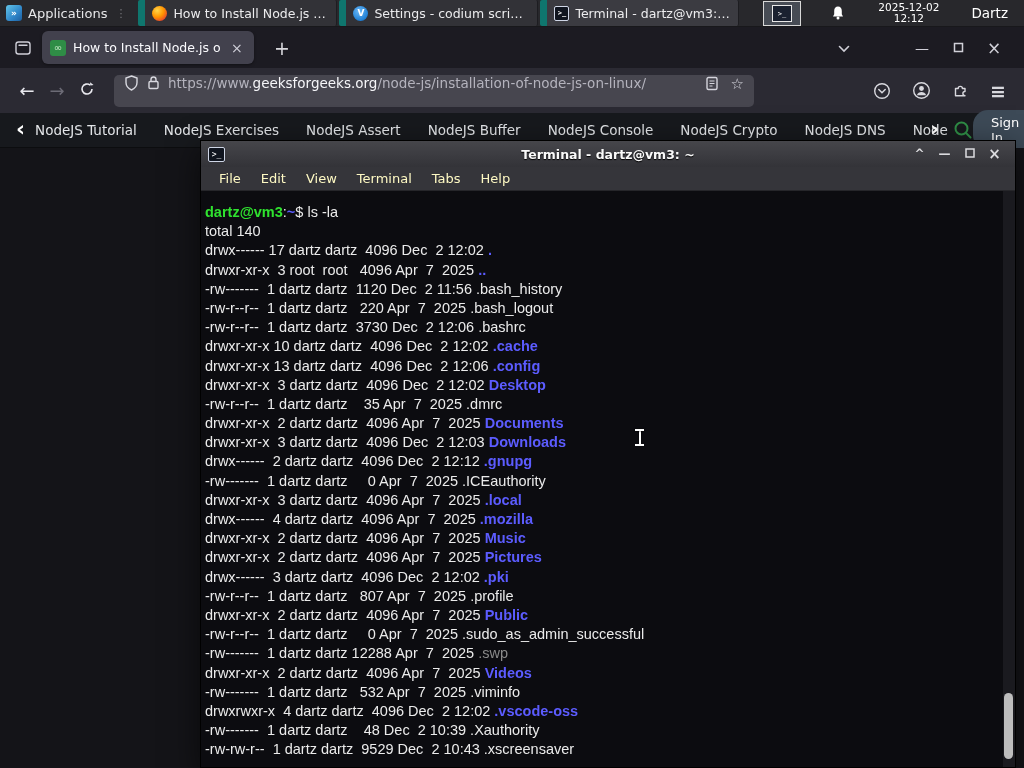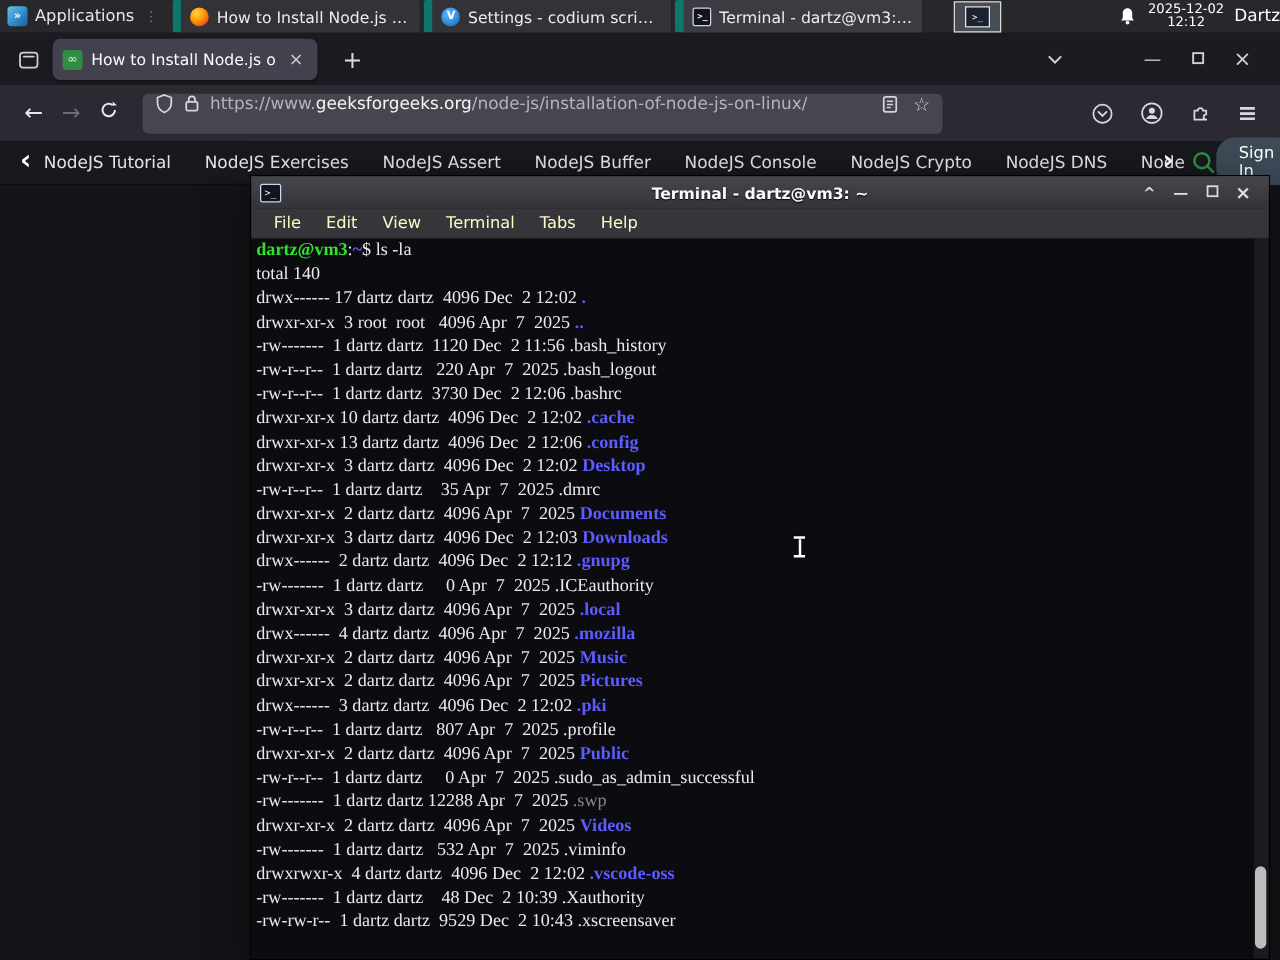--- a/index.html
+++ b/index.html
@@ -14,21 +14,21 @@
   .win-btns { display:flex; align-items:stretch; margin-left:4px; }
   .win-btn { width:199px; display:flex; align-items:center; gap:6px; padding:2px 7px; background:#323237; border-left:7px solid #0f766e; border-right:1px solid #1d1d21; margin-right:2px; border-radius:2px; }
   .win-btn.active { background:#3b3b41; }
   .wb-label { font-size:12.5px; color:#ececee; white-space:nowrap; overflow:hidden; text-overflow:ellipsis; }
   .wb-icon { flex:0 0 auto; width:15px; height:15px; border-radius:50%; display:flex; align-items:center; justify-content:center; font-size:9px; font-weight:bold; color:#fff; }
   .firefox-icon { background:radial-gradient(circle at 35% 30%,#ffd54a 0%,#ff9500 45%,#e8442c 80%,#b5173a 100%); }
   .vscodium-icon { background:radial-gradient(circle at 40% 35%,#6ab8f7,#1f7fd4 70%,#155fa6); }
   .terminal-icon { background:#10151f; border:1px solid #cfd6e6; border-radius:2px; color:#fff; font-size:7px; font-family:"DejaVu Sans Mono",monospace; }
   .pager { position:absolute; left:763px; top:1px; width:38px; height:25px; background:#474c55; border:1px solid #d8d8d8; display:flex; align-items:center; justify-content:center; }
   .pager-win { width:20px; height:17px; background:#1a2130; border:1px solid #e8e8e8; color:#fff; font-size:7px; font-family:"DejaVu Sans Mono",monospace; display:flex; align-items:center; justify-content:center; }
-  .tray { margin-left:auto; display:flex; align-items:center; gap:8px; padding-right:0; }
+  .tray { margin-left:auto; display:flex; align-items:center; gap:32px; padding-right:16px; }
   .clock { text-align:center; font-size:10.5px; line-height:11.5px; color:#ffffff; }
   .user-label { font-size:13.5px; color:#ffffff; }
 
   
   .tabbar { position:absolute; left:0; top:27px; width:1024px; height:41px; background:#1c1b22; display:flex; align-items:center; }
   .ffview { margin:0 10px 0 14px; }
   .tab { width:212px; height:33px; margin-top:0; background:#42414d; border-radius:6px; display:flex; align-items:center; gap:7px; padding:0 8px; box-shadow:0 1px 3px rgba(0,0,0,.4); }
   .favicon { width:16px; height:16px; border-radius:3px; background:#2f8d46; color:#cdeccd; font-size:10px; display:flex; align-items:center; justify-content:center; flex:0 0 auto; }
   .tab-title { font-size:12.5px; color:#fbfbfe; white-space:nowrap; overflow:hidden; width:148px; }
   .tab-close { color:#cfcfd8; font-size:14px; line-height:14px; padding:1px 3px; border-radius:3px; }
@@ -61,21 +61,21 @@
 
   
   .terminal { position:absolute; left:200px; top:140px; width:816px; height:628px; box-shadow:0 10px 30px rgba(0,0,0,.6); border:1px solid #000; display:flex; flex-direction:column; }
   .t-title { height:26px; background:linear-gradient(#46464b,#333338); display:flex; align-items:center; position:relative; flex:0 0 auto; }
   .t-title-icon { width:17px; height:15px; margin-left:7px; background:#10151f; border:1px solid #cfd6e6; border-radius:2px; color:#fff; font-size:8px; font-family:"DejaVu Sans Mono",monospace; display:flex; align-items:center; justify-content:center; }
   .t-title-text { position:absolute; left:0; right:0; text-align:center; font-size:12.5px; font-weight:bold; color:#fafafa; text-shadow:0 1px 1px #000; }
   .t-ctrls { margin-left:auto; display:flex; align-items:center; gap:0; padding-right:8px; position:relative; }
   .t-ctl { width:25px; text-align:center; color:#dcdcdf; font-size:12px; font-weight:bold; }
   .t-menubar { height:24px; background:#35353a; display:flex; align-items:center; padding-left:8px; flex:0 0 auto; border-bottom:1px solid #26262a; }
   .t-menu-item { font-size:13px; color:#fef9c3; padding:0 10px; }
-  .t-body { flex:1 1 auto; background:#0c0c10; position:relative; overflow:hidden; padding:0 0 0 4px; font-family:Liberation Serif, serif; font-size:14.5px; line-height:19.2px; color:#ebebeb; }
+  .t-body { flex:1 1 auto; background:#0c0c10; position:relative; overflow:hidden; padding:12px 0 0 4px; font-family:Liberation Sans, sans-serif; font-size:14.5px; line-height:19.2px; color:#ebebeb; }
   .tline { white-space:pre; height:19.2px; }
   .c-green { color:#2fe22f; font-weight:bold; }
   .c-blue  { color:#5c5cff; font-weight:bold; }
   .c-dim   { color:#8a8a8a; }
   .c-white { color:#ebebeb; }
   .sb-track { position:absolute; right:0; top:0; bottom:0; width:12px; background:#1a1a1f; }
   .sb-thumb { position:absolute; right:2px; bottom:8px; width:9px; height:66px; background:#bdbdbd; border-radius:5px; }
   .ibeam { position:absolute; left:434px; top:238px; width:9px; height:17px; }
   .ibeam::before { content:""; position:absolute; left:3.5px; top:1px; bottom:1px; width:2px; background:#fff; box-shadow:0 0 2px #000; }
   .ibeam::after  { content:""; position:absolute; left:0; top:0; width:9px; height:2px; background:#fff; box-shadow:0 15px 0 #fff,0 0 2px #000; }

